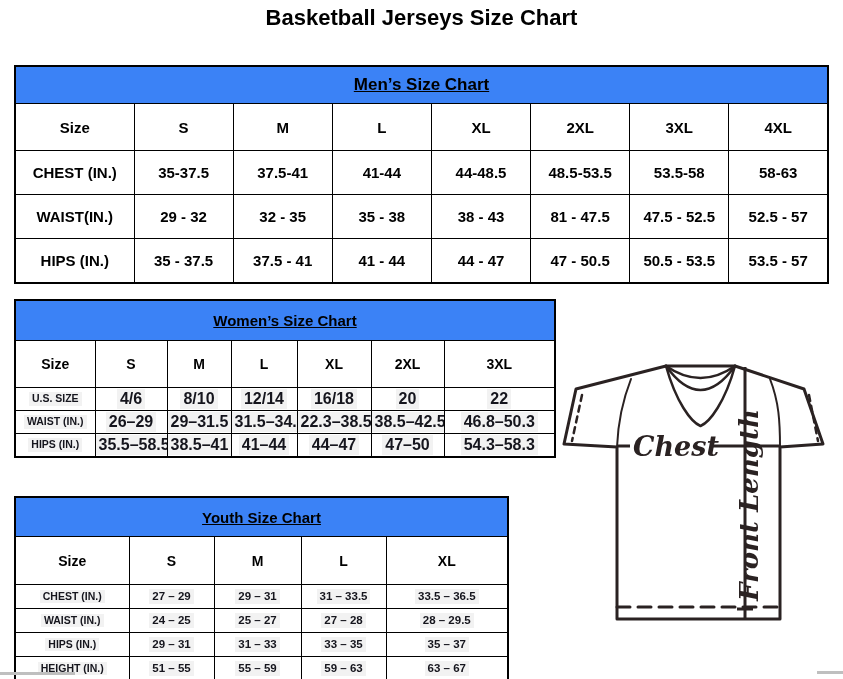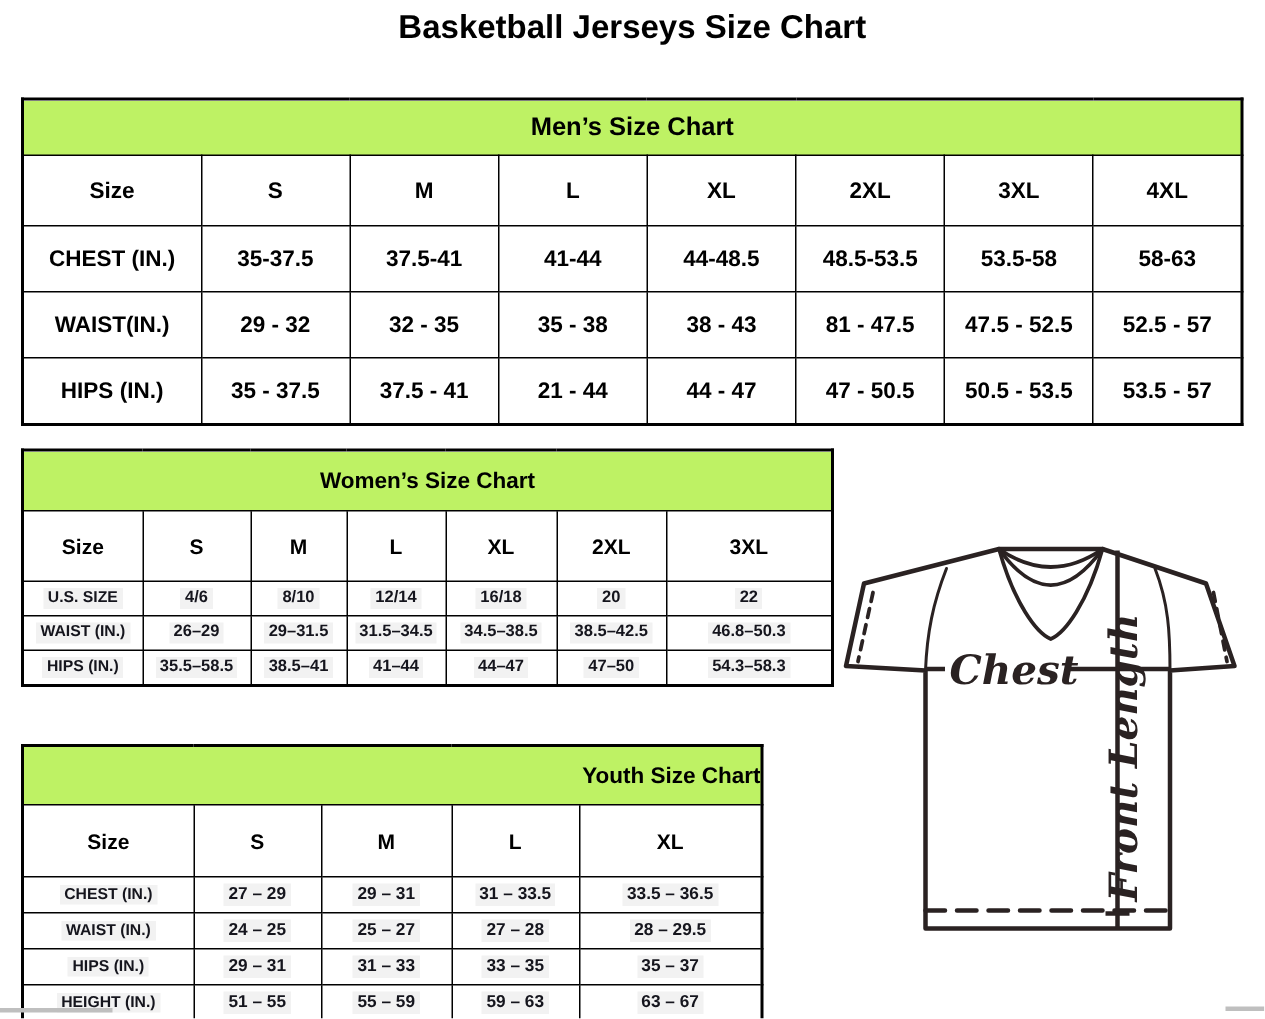--- a/index.html
+++ b/index.html
@@ -4,35 +4,35 @@
 <style>
   html,body{margin:0;padding:0;background:#fff;}
   .stage{position:relative;width:843px;height:679px;background:#ffffff;overflow:hidden;
          font-family:"Liberation Sans",sans-serif;color:#000;}
   .title{position:absolute;top:5px;left:0;width:100%;text-align:center;
          font-size:22px;font-weight:bold;}
   table.size-table{border-collapse:collapse;table-layout:fixed;position:absolute;
          background:#fff;border:2px solid #000;}
   table.size-table td{border:1px solid #000;text-align:center;vertical-align:middle;
          font-weight:bold;padding:0;overflow:hidden;white-space:nowrap;}
-  td.band{background:#bef264;}
+  td.band{background:#3b82f6;text-decoration:underline;}
   
   .men{left:14px;top:65px;width:815px;}
   .men td.band{height:36px;font-size:17px;}
   .men td.hdr{height:46px;font-size:15px;}
   .men td.data{height:43px;font-size:15px;}
   
   .women{left:14px;top:299px;width:540px;}
   .women td.band{height:39px;font-size:15px;}
   .women td.hdr{height:46px;font-size:14px;}
-  .women td.data{height:22px;font-size:11px;color:#15151d;}
+  .women td.data{height:22px;font-size:16px;color:#15151d;}
   .women td.rowlabel{font-size:10.5px;color:#15151d;}
   
   .youth{left:14px;top:496px;width:493px;}
-  .youth td.band{height:38px;font-size:15px;text-align:right;}
+  .youth td.band{height:38px;font-size:15px;}
   .youth td.hdr{height:47px;font-size:14px;}
   .youth td.data{height:23px;font-size:11.5px;color:#15151d;}
   .youth td.rowlabel{font-size:10.5px;color:#15151d;}
   .hl{display:inline-block;background:#f2f2f2;padding:0 3px;line-height:1.25;text-align:center;}
   
   .jersey{position:absolute;left:560px;top:358px;width:280px;height:266px;}
   .jersey text{font-family:"DejaVu Serif",serif;font-style:italic;font-weight:bold;fill:#2a2222;}
   
   .scroll-frag{position:absolute;height:3px;background:#bfbfbf;}
   .frag-left{left:0;top:672px;width:75px;}
@@ -87,21 +87,21 @@
       <td class="data">35 - 38</td>
       <td class="data">38 - 43</td>
       <td class="data">81 - 47.5</td>
       <td class="data">47.5 - 52.5</td>
       <td class="data">52.5 - 57</td>
     </tr>
     <tr>
       <td class="data">HIPS (IN.)</td>
       <td class="data">35 - 37.5</td>
       <td class="data">37.5 - 41</td>
-      <td class="data">21 - 44</td>
+      <td class="data">41 - 44</td>
       <td class="data">44 - 47</td>
       <td class="data">47 - 50.5</td>
       <td class="data">50.5 - 53.5</td>
       <td class="data">53.5 - 57</td>
     </tr>
   </tbody>
     </table>
 
   <table class="size-table women">
     <colgroup>
@@ -133,21 +133,21 @@
       <td class="data"><span class="hl">12/14</span></td>
       <td class="data"><span class="hl">16/18</span></td>
       <td class="data"><span class="hl">20</span></td>
       <td class="data"><span class="hl">22</span></td>
     </tr>
     <tr>
       <td class="data rowlabel"><span class="hl">WAIST (IN.)</span></td>
       <td class="data"><span class="hl">26–29</span></td>
       <td class="data"><span class="hl">29–31.5</span></td>
       <td class="data"><span class="hl">31.5–34.5</span></td>
-      <td class="data"><span class="hl">34.5–38.5</span></td>
+      <td class="data"><span class="hl">22.3–38.5</span></td>
       <td class="data"><span class="hl">38.5–42.5</span></td>
       <td class="data"><span class="hl">46.8–50.3</span></td>
     </tr>
     <tr>
       <td class="data rowlabel"><span class="hl">HIPS (IN.)</span></td>
       <td class="data"><span class="hl">35.5–58.5</span></td>
       <td class="data"><span class="hl">38.5–41</span></td>
       <td class="data"><span class="hl">41–44</span></td>
       <td class="data"><span class="hl">44–47</span></td>
       <td class="data"><span class="hl">47–50</span></td>

